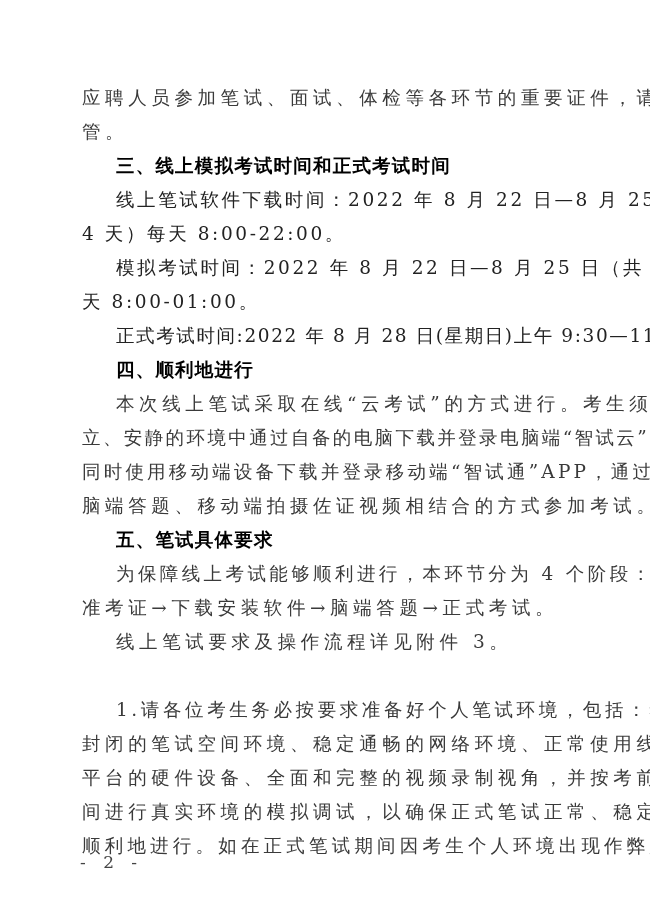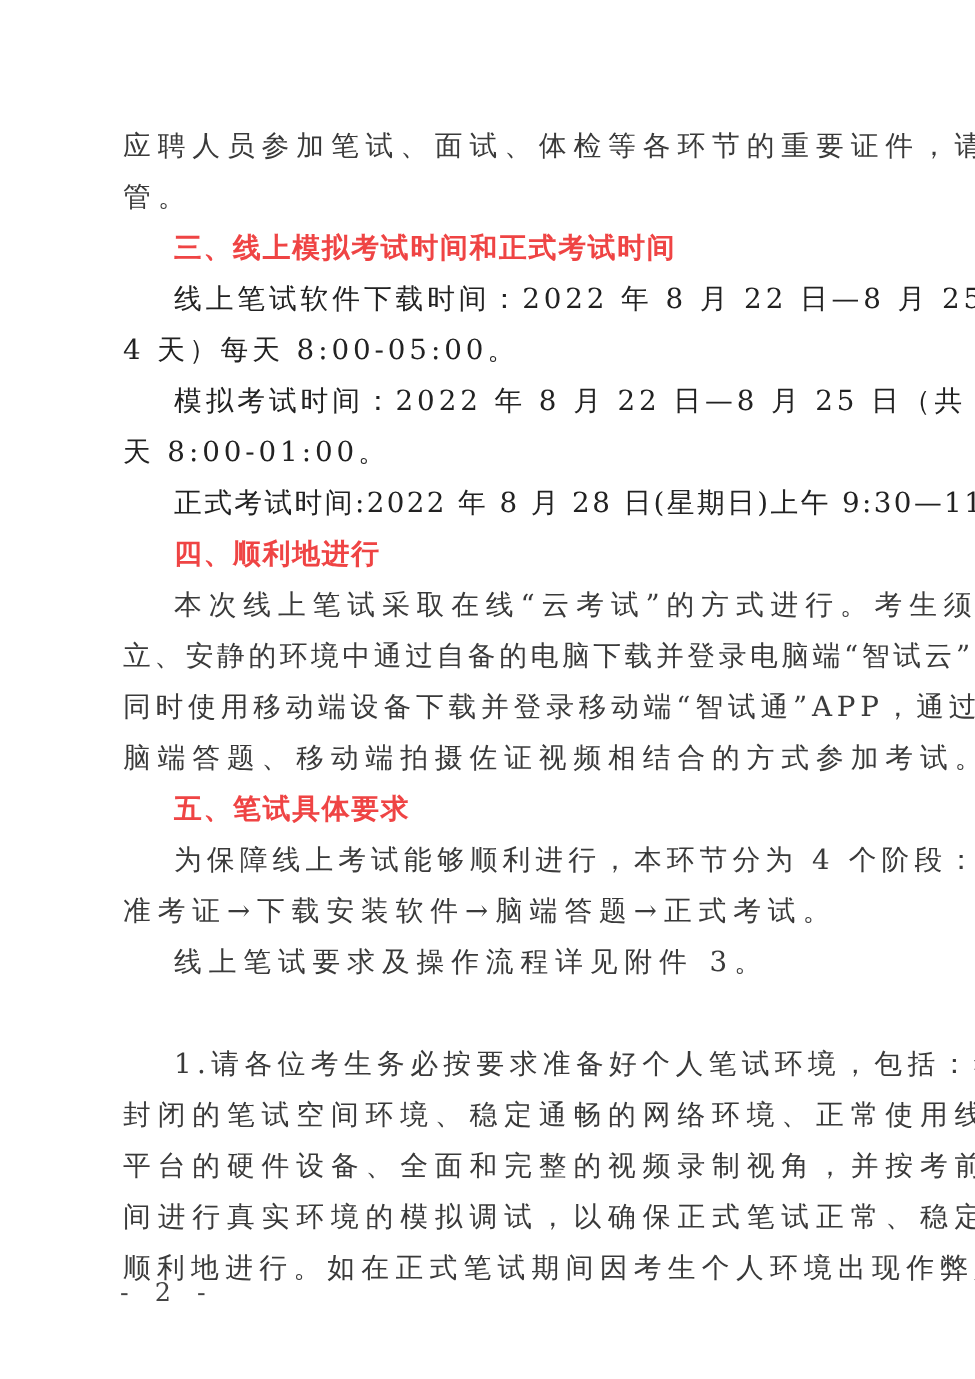--- a/index.html
+++ b/index.html
@@ -30,21 +30,21 @@
       line-height: 34px;
       font-size: 18.5px;
       white-space: nowrap;
       letter-spacing: 4.6px;
       color: #3a3a3a;
     }
     .line.indent { left: 116px; width: 456px; }
     .line.head {
       font-family: "DejaVu Sans", "Liberation Sans", sans-serif;
       font-weight: bold;
-      color: #ef4444;
+      color: #000000;
       letter-spacing: 1.2px;
       font-size: 18.5px;
     }
     .line.dense { letter-spacing: 1.6px; color: #222; }
     .line.mid { letter-spacing: 2.6px; color: #222; }
     .pagenum {
       position: absolute;
       left: 80px;
       top: 852px;
       font-size: 17px;
@@ -54,21 +54,21 @@
     }
   </style>
 </head>
 <body>
 
 <div class="page">
   <div class="line" style="top:81px">应聘人员参加笔试、面试、体检等各环节的重要证件，请妥善保</div>
   <div class="line" style="top:115px">管。</div>
   <div class="line indent head" style="top:149px">三、线上模拟考试时间和正式考试时间</div>
   <div class="line indent mid" style="top:183px">线上笔试软件下载时间：2022 年 8 月 22 日—8 月 25 日（共</div>
-  <div class="line mid" style="top:217px">4 天）每天 8:00-05:00。</div>
+  <div class="line mid" style="top:217px">4 天）每天 8:00-22:00。</div>
   <div class="line indent mid" style="top:251px">模拟考试时间：2022 年 8 月 22 日—8 月 25 日（共 4 天）每</div>
   <div class="line mid" style="top:285px">天 8:00-01:00。</div>
   <div class="line indent dense" style="top:319px">正式考试时间:2022 年 8 月 28 日(星期日)上午 9:30—11:30。</div>
   <div class="line indent head" style="top:353px">四、顺利地进行</div>
   <div class="line indent" style="top:387px">本次线上笔试采取在线“云考试”的方式进行。考生须在独</div>
   <div class="line" style="top:421px;letter-spacing:2.4px">立、安静的环境中通过自备的电脑下载并登录电脑端“智试云”，</div>
   <div class="line" style="top:455px;letter-spacing:3.2px">同时使用移动端设备下载并登录移动端“智试通”APP，通过电</div>
   <div class="line indent head" style="top:523px">五、笔试具体要求</div>
   <div class="line" style="top:489px">脑端答题、移动端拍摄佐证视频相结合的方式参加考试。</div>
   <div class="line indent" style="top:557px;letter-spacing:3.4px">为保障线上考试能够顺利进行，本环节分为 4 个阶段：下载</div>

